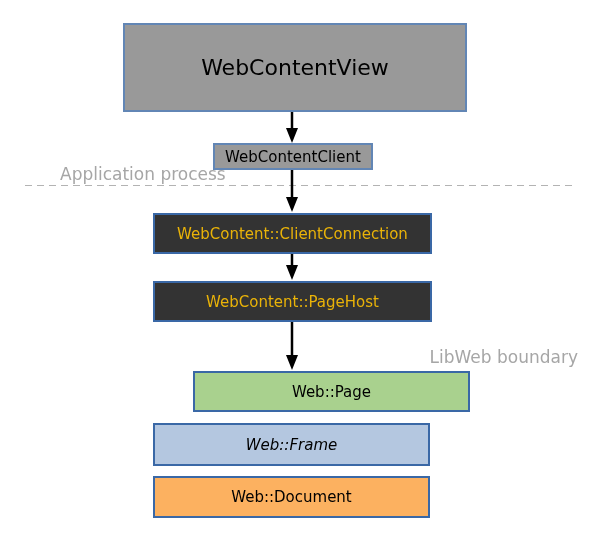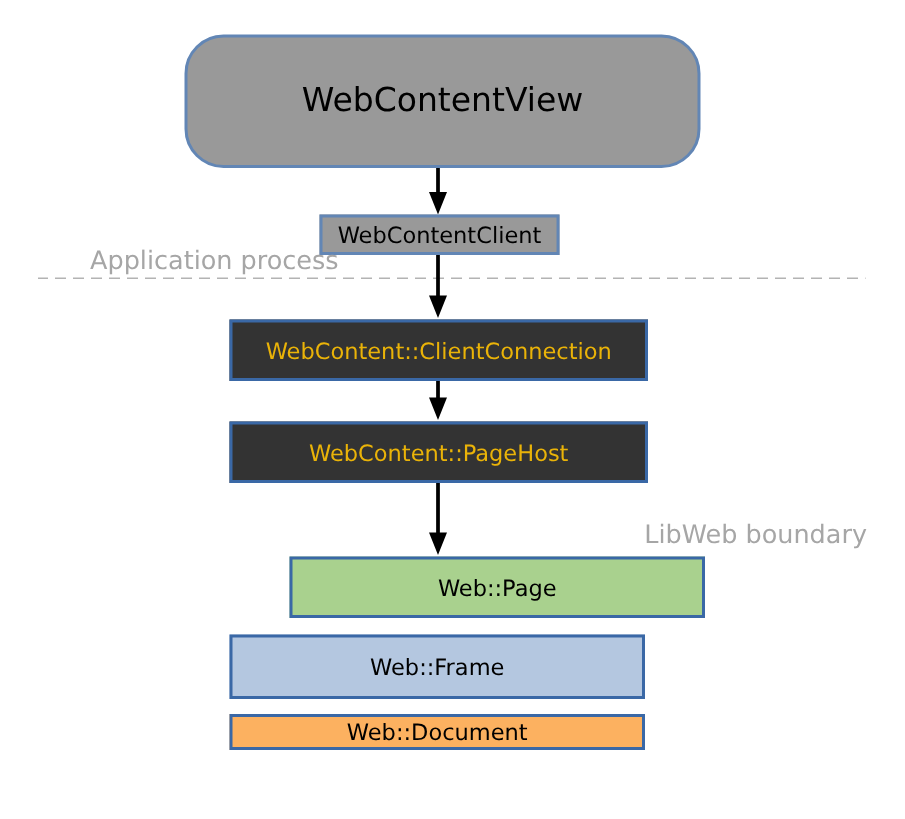--- a/index.html
+++ b/index.html
@@ -52,27 +52,27 @@
     margin-left: 40px;
   }
   .node-blue {
     background: var(--node-blue);
     border: 2px solid var(--border-strong);
   }
   .node-orange {
     background: var(--node-orange);
     border: 2px solid var(--border-strong);
   }
-  #box-webcontentview   { left: 123px; top: 23px;  width: 344px; height: 89px; font-size: 22px; border-radius: 26px; }
+  #box-webcontentview   { left: 123px; top: 23px;  width: 344px; height: 89px; font-size: 22px; }
   #box-webcontentclient { left: 213px; top: 143px; width: 160px; height: 27px; font-size: 15px; }
   #box-clientconnection { left: 153px; top: 213px; width: 279px; height: 41px; font-size: 15px; }
   #box-pagehost         { left: 153px; top: 281px; width: 279px; height: 41px; font-size: 15px; }
   #box-web-page         { left: 153px; top: 371px; width: 277px; height: 41px; font-size: 15px; }
-  #box-web-frame        { left: 153px; top: 423px; width: 277px; height: 43px; font-size: 15px; }
-  #box-web-document     { left: 153px; top: 476px; width: 277px; height: 24px; font-size: 15px; }
+  #box-web-frame        { left: 153px; top: 423px; width: 277px; height: 43px; font-size: 15px; font-style: italic; }
+  #box-web-document     { left: 153px; top: 476px; width: 277px; height: 42px; font-size: 15px; }
 
   .section-label {
     position: absolute;
     font-size: 17px;
     color: var(--label-gray);
     white-space: nowrap;
     margin-left: 33px;
   }
   #label-application-process { left: 27px;  top: 164px; }
   #label-webcontent-process  { right: 30px; top: 189px; }

